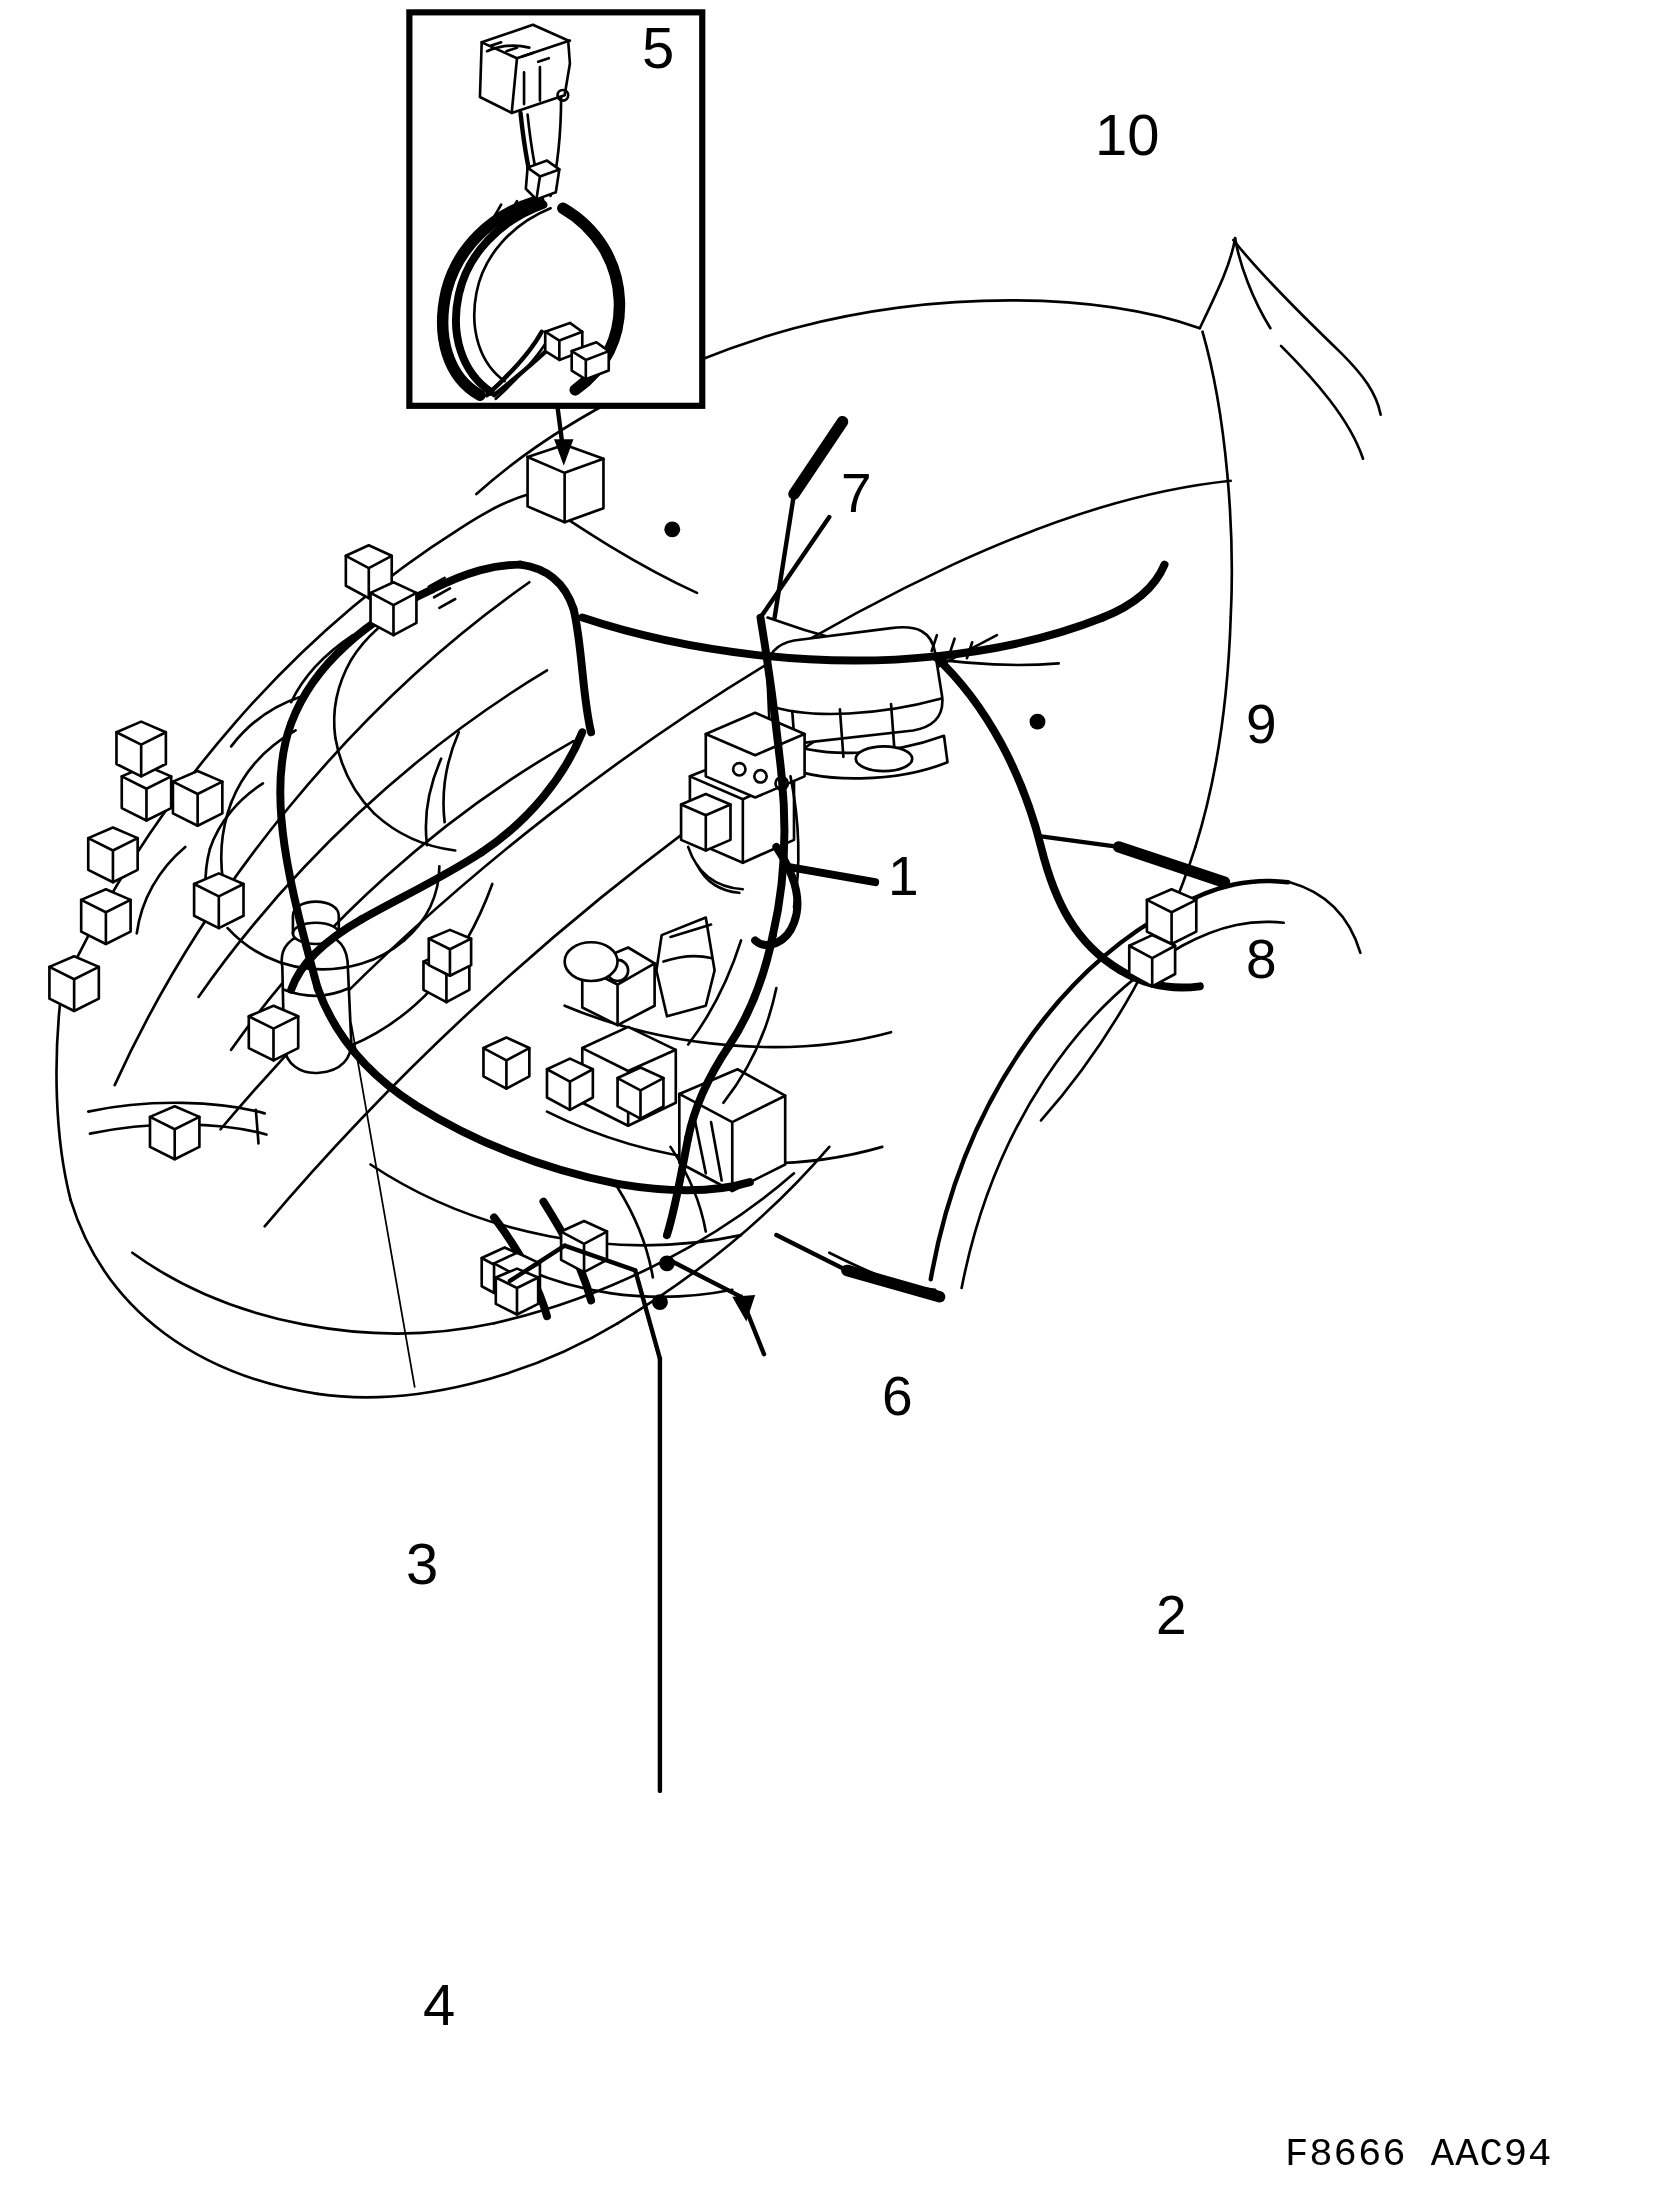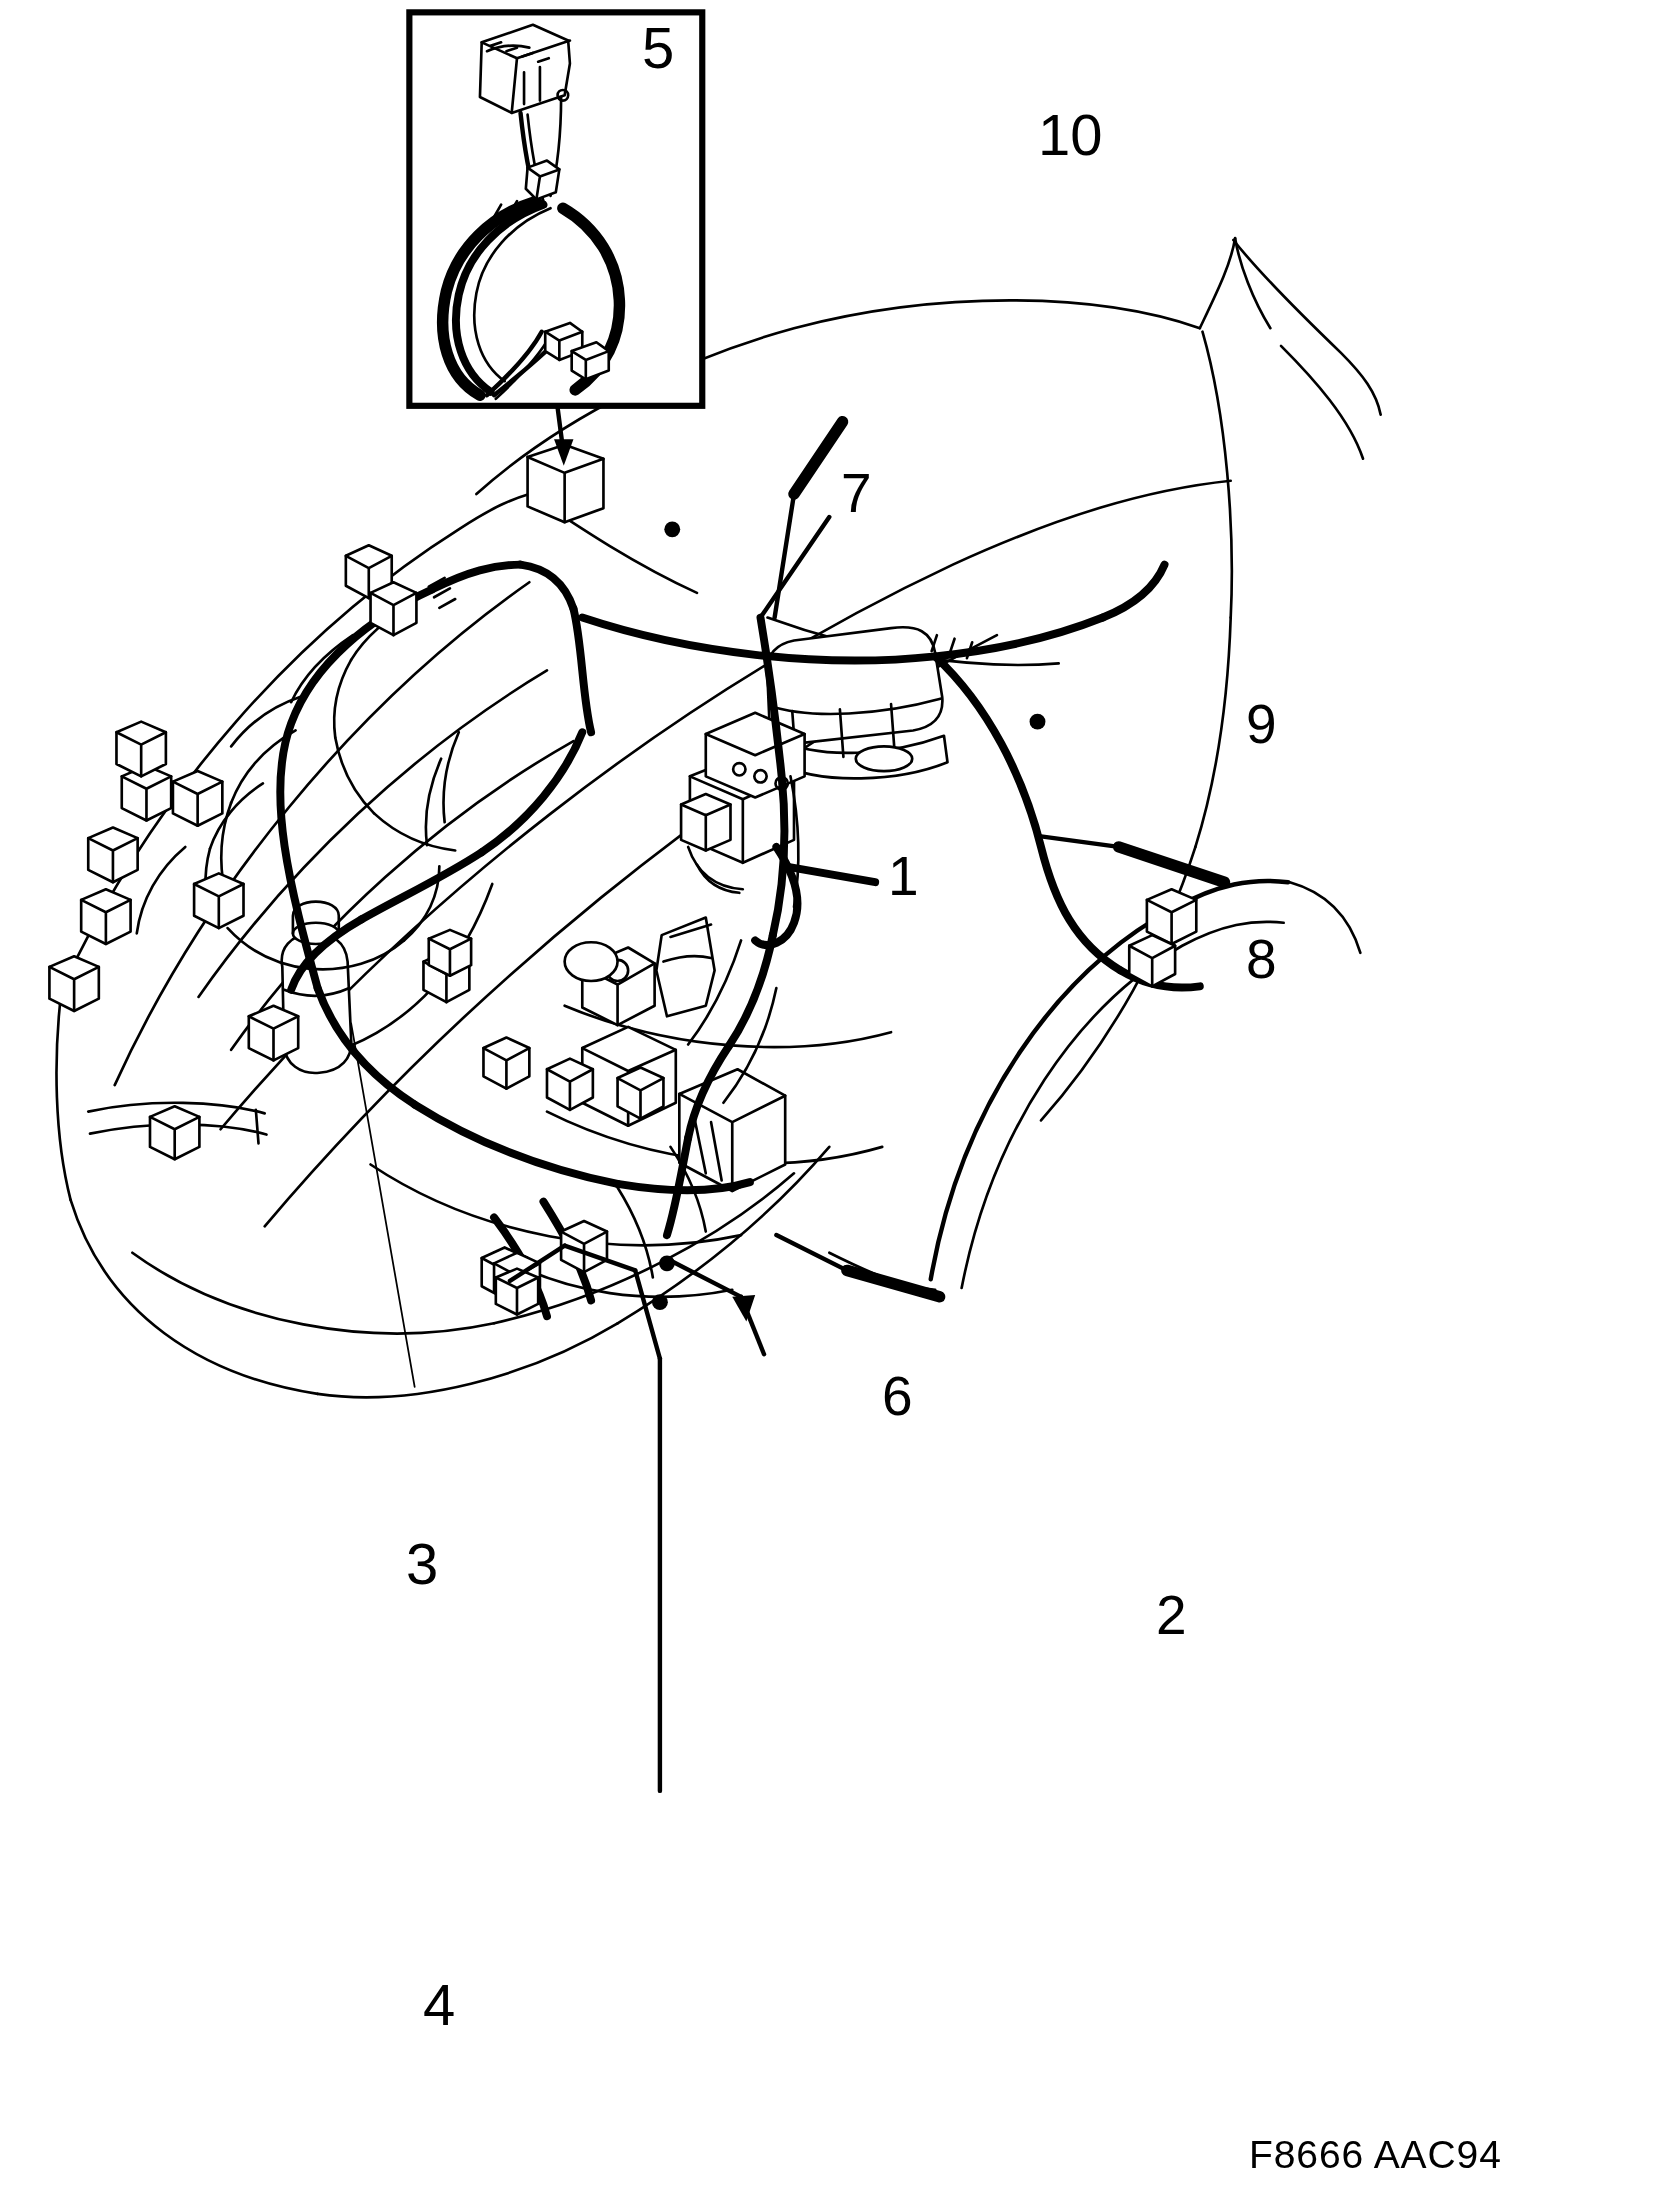--- a/index.html
+++ b/index.html
@@ -558,29 +558,29 @@
       <path class="ln" d="M1448,2358 C1520,2374 1600,2380 1676,2374">
       <path class="ln" d="M1676,2374 C1720,2370 1760,2360 1790,2346">
       <path class="ln" d="M1688,2290 C1724,2300 1756,2316 1780,2338">
       <path class="ln" d="M1716,2246 C1748,2258 1776,2276 1796,2298">
     </path></path></path></path></path></path></path></path></path></path></path></path></path></path></path></path></path></path></path></path></path></path></path></path></path></path></path></path></path></path></path></path></path></path></path></path></path></path></path></ellipse></ellipse></ellipse></path></ellipse></path></path></path></path></path></path></path></path></path></path></path></path></path></path></path></path></path></path></path></rect></g>
 
   
 
   
   <div class="callout-num" style="left:642px;top:19.4px;font-size:58px;">5</div>
-  <div class="callout-num" style="left:1038px;top:106px;font-size:58px;">10</div>
+  <div class="callout-num" style="left:1095px;top:106px;font-size:58px;">10</div>
   <div class="callout-num" style="left:1246px;top:697px;font-size:55px;">9</div>
   <div class="callout-num" style="left:1246px;top:932px;font-size:55px;">8</div>
   <div class="callout-num" style="left:1156px;top:1588px;font-size:55px;">2</div>
   <div class="callout-num" style="left:882px;top:1369px;font-size:55px;">6</div>
   <div class="callout-num" style="left:406px;top:1535px;font-size:58px;">3</div>
   <div class="callout-num" style="left:423px;top:1976px;font-size:58px;">4</div>
 
   
   <div class="callout-num" style="left:888px;top:849px;font-size:55px;">1</div>
   <div class="callout-num" style="left:841px;top:466px;font-size:55px;">7</div>
 
   
-  <div class="figcap" style="left:1249px;top:2133px;">F8666 AAC94</div>
+  <div class="figcap" style="left:1285px;top:2133px;font-family:Liberation Mono, monospace;">F8666 AAC94</div>
 
 </div>
 
 
 </body></html>

